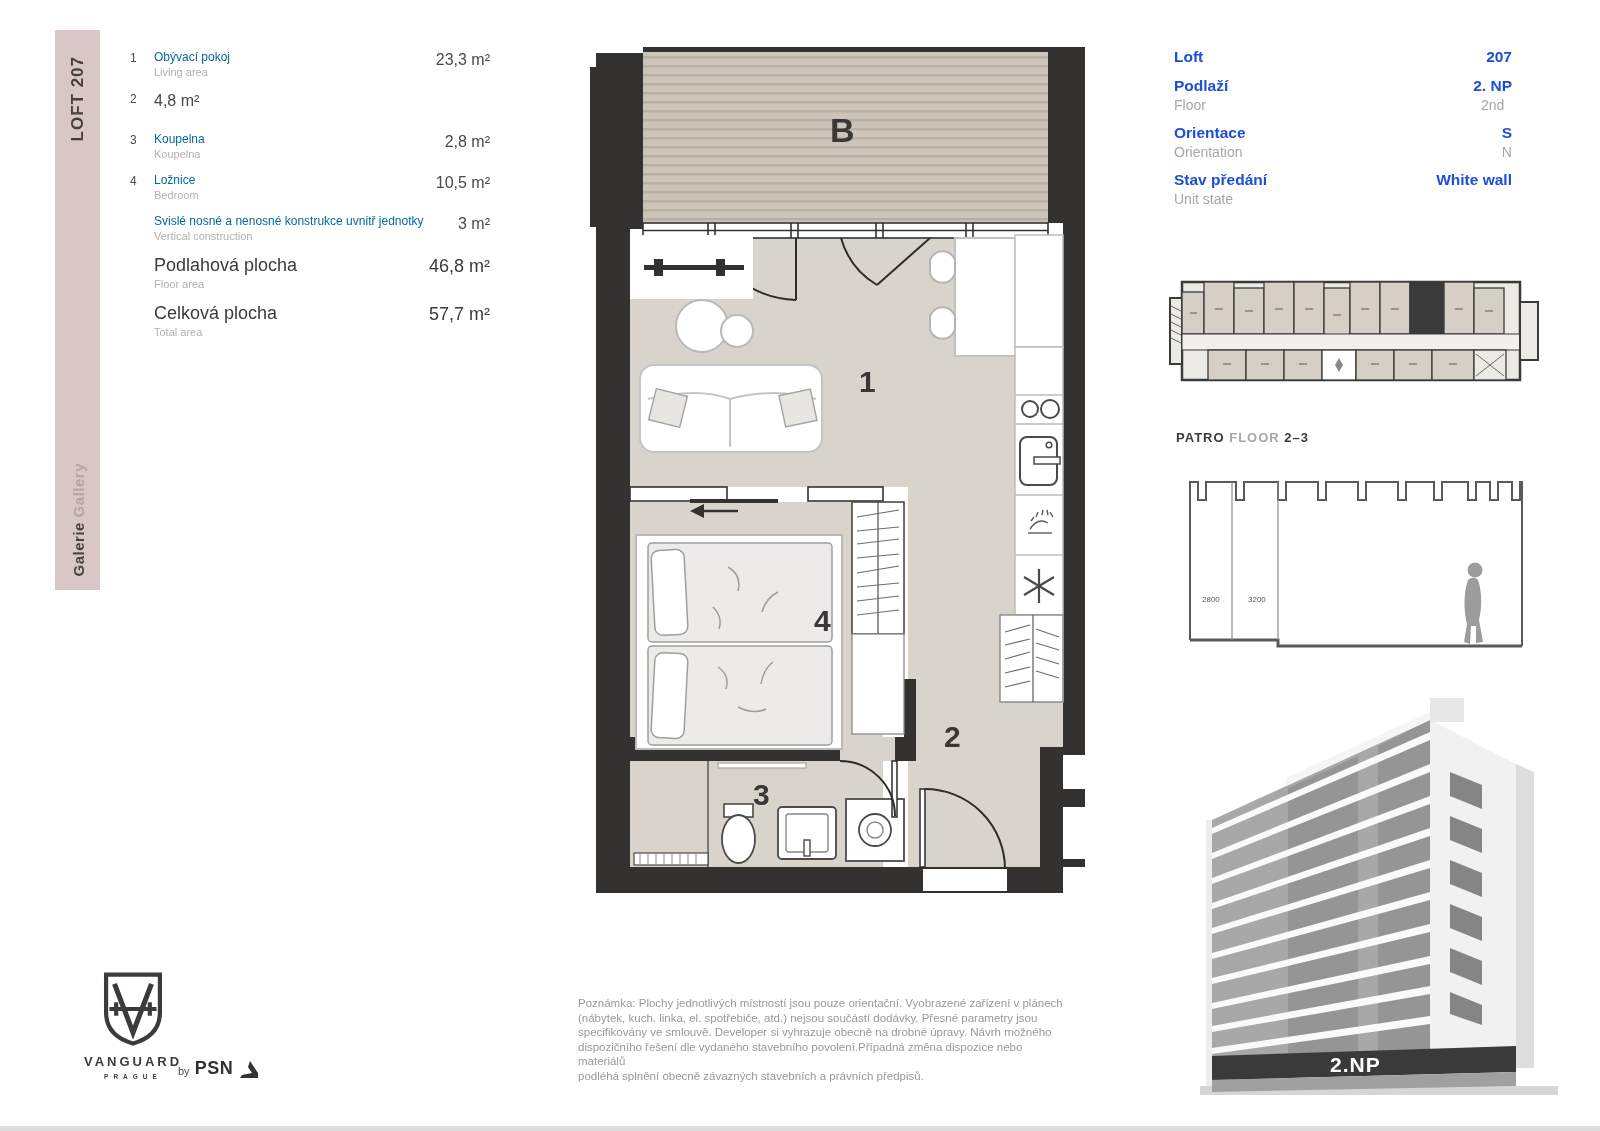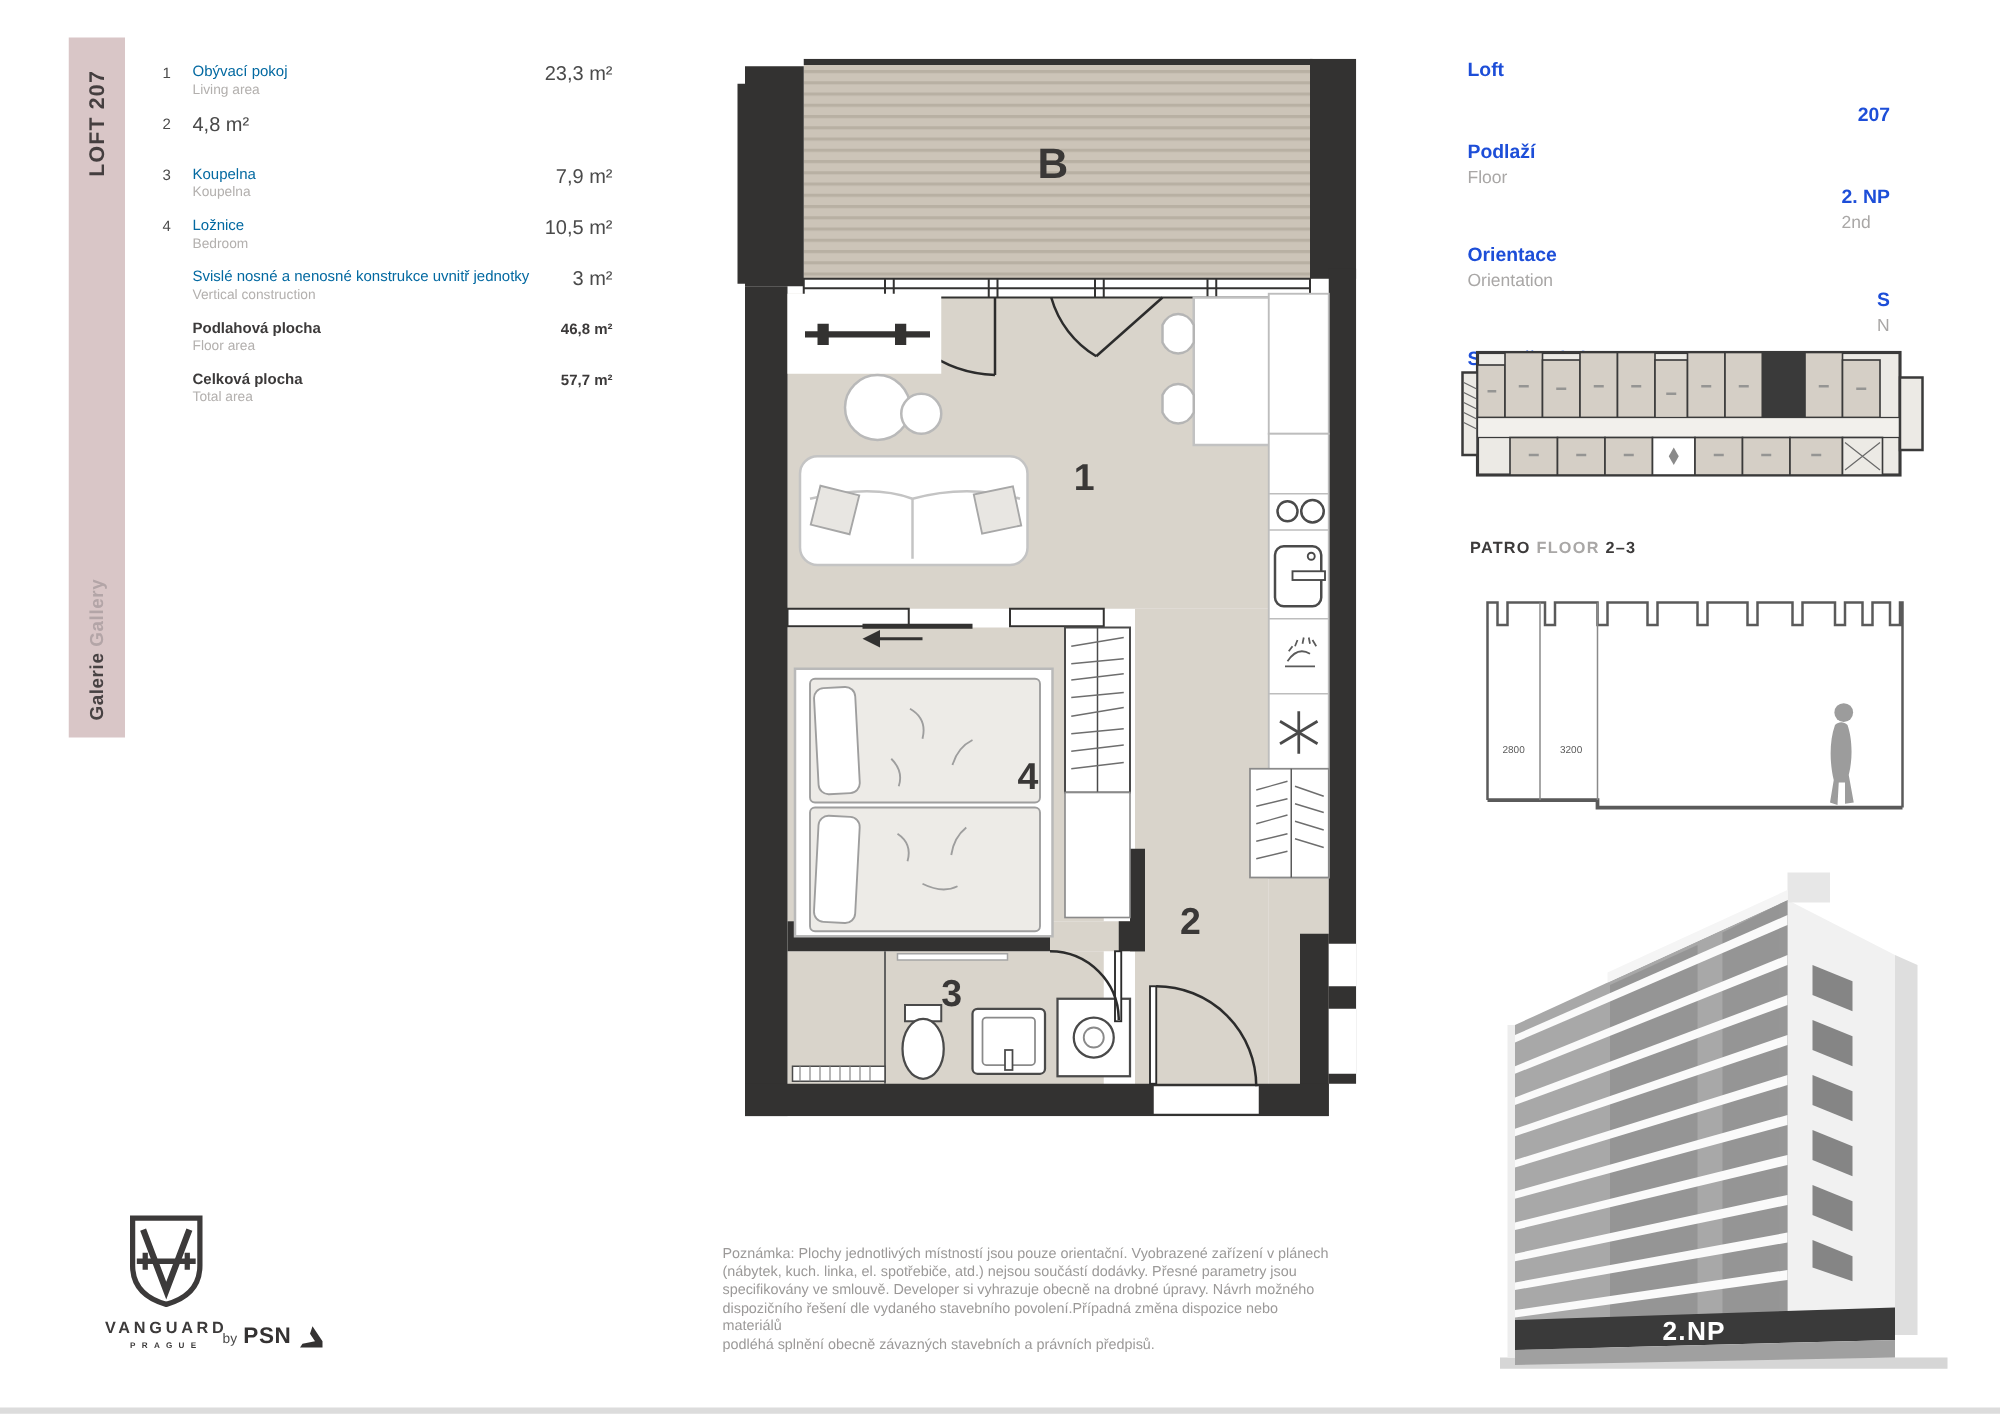--- a/index.html
+++ b/index.html
@@ -20,28 +20,28 @@
   .vt-gal .lt { color:#b3a5a7; }
 
   
   .room-list { left:130px; top:50px; width:360px; }
   .rl-row { display:flex; align-items:flex-start; margin-bottom:13px; min-height:28px; }
   .rl-num { width:24px; font-size:12px; color:#4a4a4a; padding-top:1px; }
   .rl-main { flex:1; padding-right:8px; }
   .rl-name { font-size:12px; color:#0369a1; }
   .rl-sub  { font-size:11px; color:#b3b0ae; margin-top:2px; }
   .rl-area { font-size:16px; color:#4a4a4a; white-space:nowrap; padding-top:1px; }
-  .rl-row.bold .rl-name, .rl-row.bold .rl-area { font-weight:bold; font-size:12px; color:#3c3a3a; }
+  .rl-row.bold .rl-name, .rl-row.bold .rl-area { font-weight:normal; font-size:18px; color:#3c3a3a; }
 
   
   .info-panel { left:1174px; top:48px; width:338px; }
   .info-row { display:flex; justify-content:space-between; margin-bottom:11px; }
   .i-cz { font-weight:bold; font-size:15.5px; color:#1d4ed8; }
   .i-en { font-size:14px; color:#a9a7a6; margin-top:2px; }
-  .i-val { text-align:left;margin-top:36px; }
+  .i-val { text-align:center; }
 
   
   .patro { left:1176px; top:430px; font-size:13px; letter-spacing:1px; font-weight:bold; color:#3c3a3a; }
   .patro .gray { color:#a9a7a6; font-weight:bold; }
 
   
   .note { left:578px; top:996px; width:486px; font-size:11.5px; line-height:14.5px; color:#9b9998; }
 
   
   .vanguard { left:58px; top:972px; width:150px; text-align:center; }
@@ -75,21 +75,21 @@
   <div class="rl-row">
     <div class="rl-num">2</div>
     <div class="rl-area">4,8 m²</div>
   </div>
   <div class="rl-row">
     <div class="rl-num">3</div>
     <div class="rl-main">
         <div class="rl-name">Koupelna</div>
       <div class="rl-sub">Koupelna</div>
       </div>
-    <div class="rl-area">7,9 m²</div>
+    <div class="rl-area">2,8 m²</div>
   </div>
   <div class="rl-row">
     <div class="rl-num">4</div>
     <div class="rl-main">
         <div class="rl-name">Ložnice</div>
       <div class="rl-sub">Bedroom</div>
       </div>
     <div class="rl-area">10,5 m²</div>
   </div>
   <div class="rl-row">

